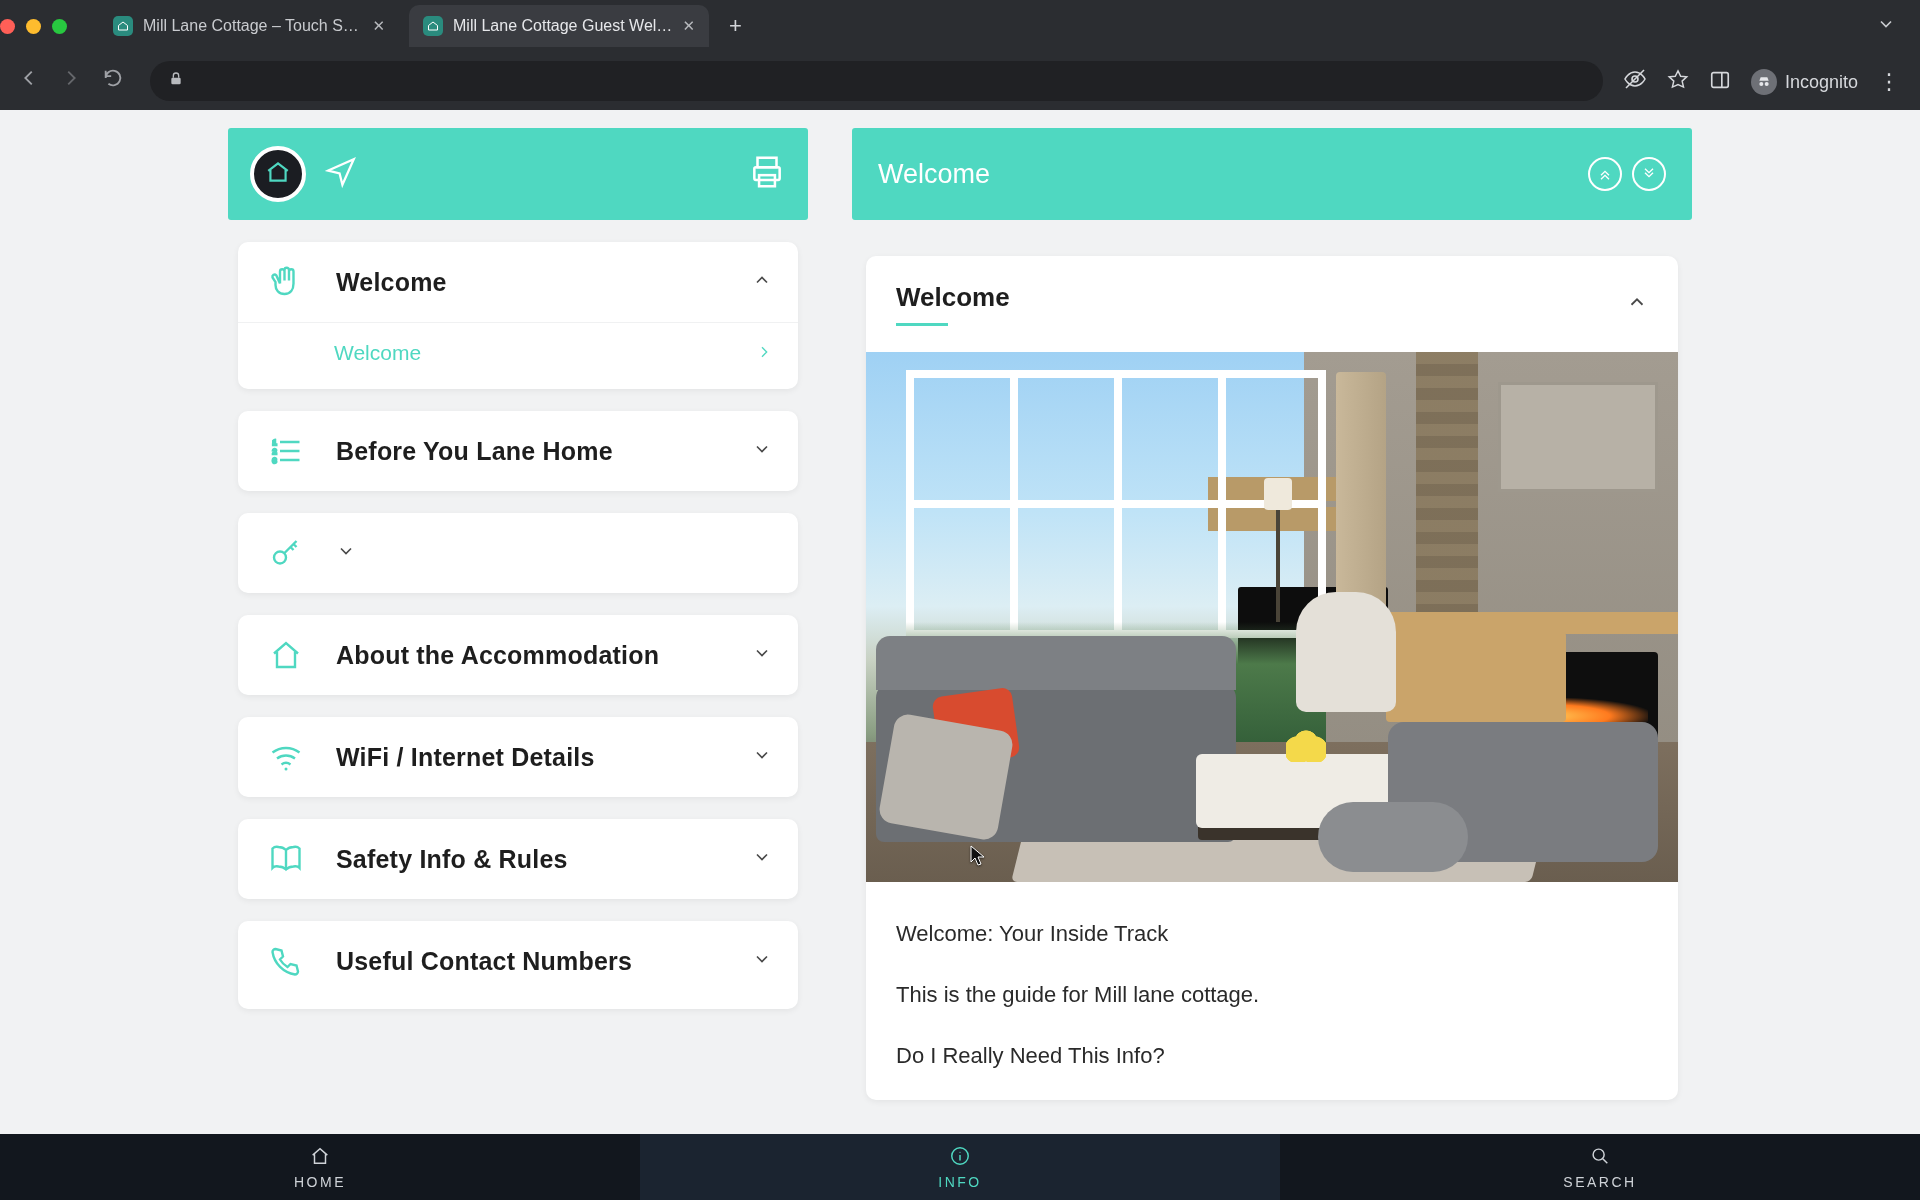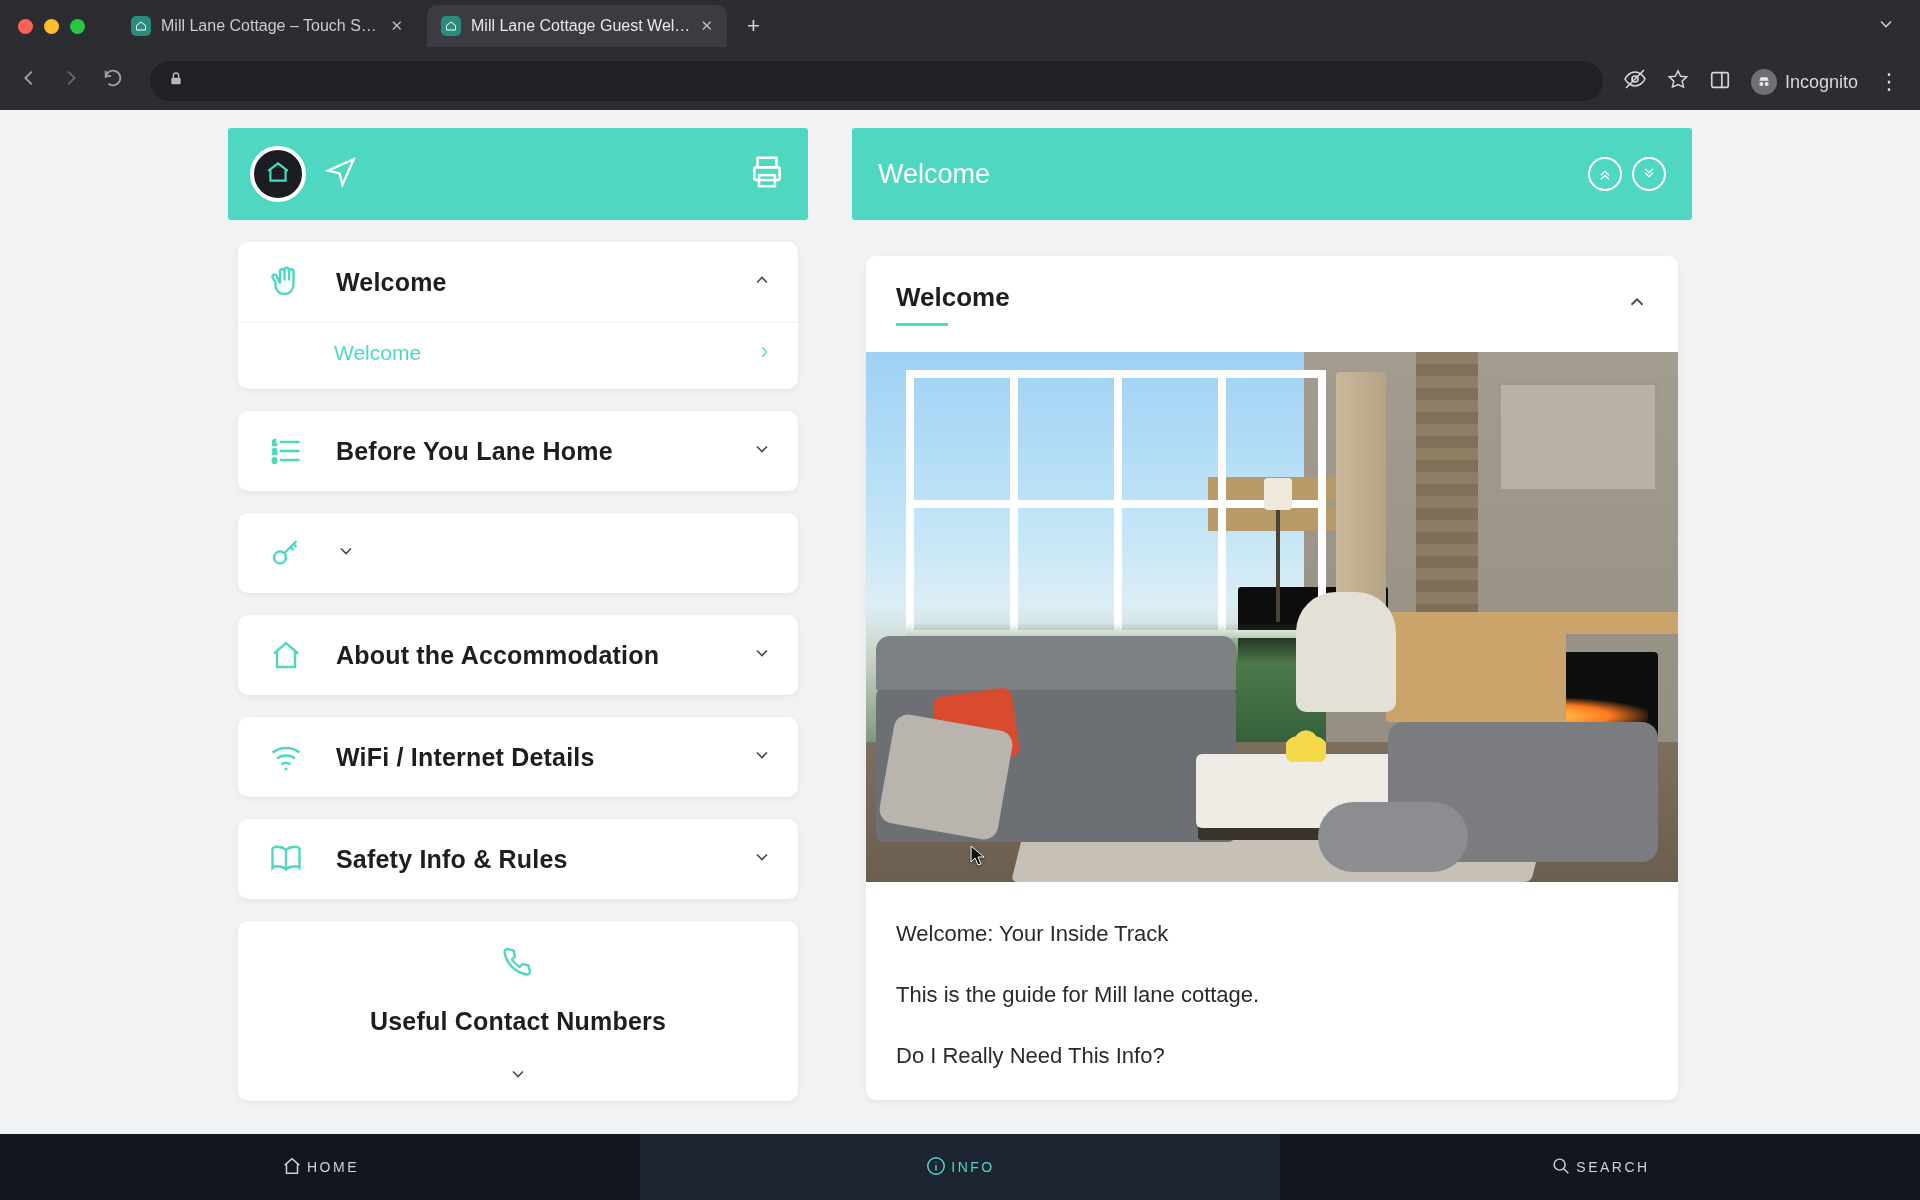--- a/index.html
+++ b/index.html
@@ -14,21 +14,20 @@
   .browser-chrome {
     background: #2b2d31;
     height: 110px;
     display: flex;
     flex-direction: column;
   }
   .tab-strip {
     height: 52px;
     display: flex;
     align-items: center;
-    padding-left: 18px;
     gap: 10px;
   }
   .traffic-lights { display: flex; gap: 11px; margin-right: 22px; }
   .tl { width: 15px; height: 15px; border-radius: 50%; }
   .tl-red { background: #ff5f57; }
   .tl-yellow { background: #febc2e; }
   .tl-green { background: #28c840; }
   .tab {
     display: flex;
     align-items: center;
@@ -207,21 +206,21 @@
   .cabinet{position:absolute;left:520px;bottom:160px;width:180px;height:90px;background:#caa46a;border-radius:4px;}
   .body-text { padding: 34px 26px 0 30px; font-size:22px; color:#2a2a2a; line-height:1.6;}
   .body-text p { margin-bottom: 26px; }
   
   .bottom-bar {
     position:absolute; left:0; right:0; bottom:0;
     height:66px;
     background:#12171e;
     display:flex;
   }
-  .bb-item { flex:1; display:flex; flex-direction:row; align-items:center; justify-content:center; gap:4px; color:#cfd3d8; font-size:14px; letter-spacing:2.5px;}
+  .bb-item { flex:1; display:flex; flex-direction:column; align-items:center; justify-content:center; gap:4px; color:#cfd3d8; font-size:14px; letter-spacing:2.5px;}
   .bb-item.active { background:#1b2430; color:#4fd8c1; }
   .bb-item svg{width:22px;height:22px;stroke:currentColor;fill:none;stroke-width:1.6;}
   
   .cursor-arrow{position:absolute; width:16px;height:22px;}
   .cursor-arrow svg{filter:drop-shadow(0 1px 1px rgba(0,0,0,.6));}
 </style>
 </head>
 <body>
 
 <div class="browser-chrome">
@@ -452,21 +451,21 @@
           <span class="card-title">Safety Info &amp; Rules</span>
           <span class="card-chevron">
             <svg width="20" height="20" viewBox="0 0 24 24">
                 <path d="M6 9l6 6 6-6" stroke="currentColor" fill="none" stroke-width="2"></path>
               </svg>
           </span>
         </div>
       </div>
 
       <div class="card" style="margin-bottom:0;">
-        <div class="card-row" style="padding-bottom:12px;flex-direction:column;">
+        <div class="card-row" style="padding-bottom:30px;">
           <span class="card-icon">
             <svg viewBox="0 0 24 24">
                 <path d="M5 4l4 1 1 4-2 2a14 14 0 0 0 5 5l2-2 4 1 1 4c0 1-1 2-2 2A18 18 0 0 1 3 6c0-1 1-2 2-2z"></path>
               </svg>
           </span>
           <span class="card-title">Useful Contact Numbers</span>
           <span class="card-chevron">
             <svg width="20" height="20" viewBox="0 0 24 24">
                 <path d="M6 9l6 6 6-6" stroke="currentColor" fill="none" stroke-width="2"></path>
               </svg>

